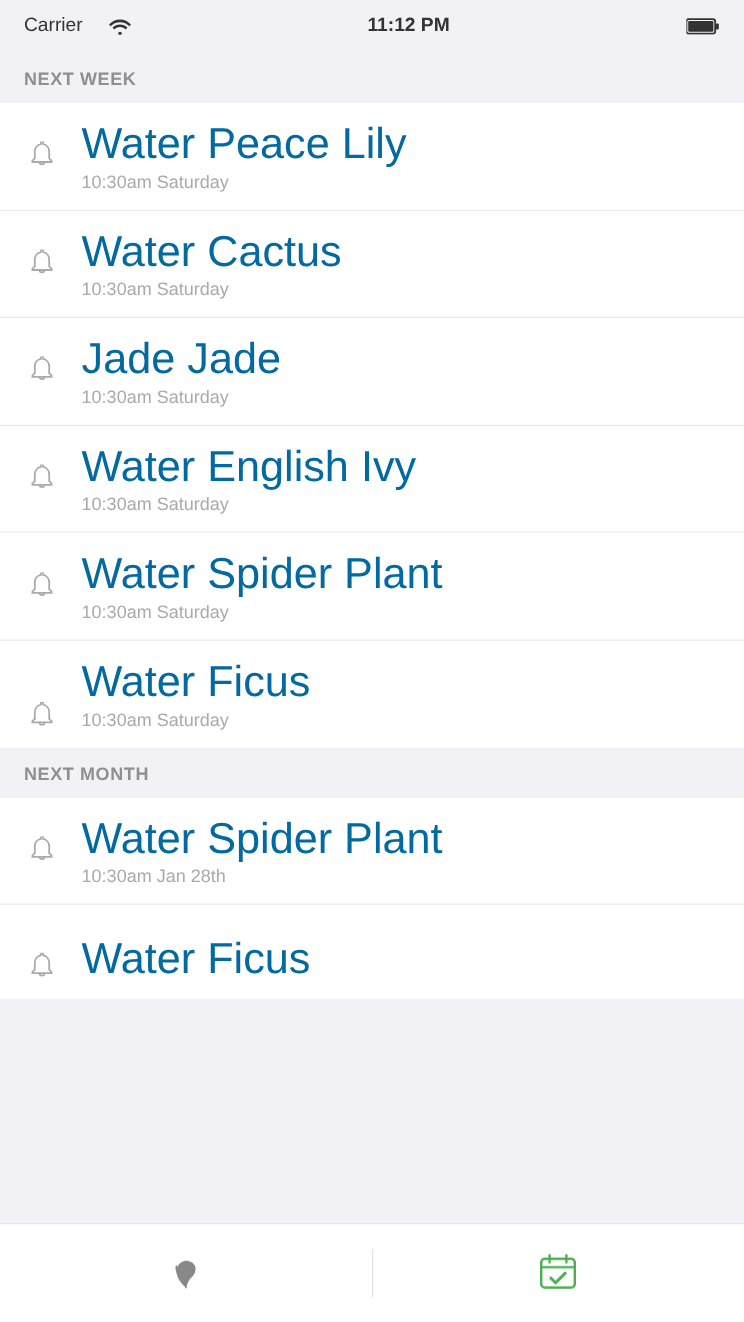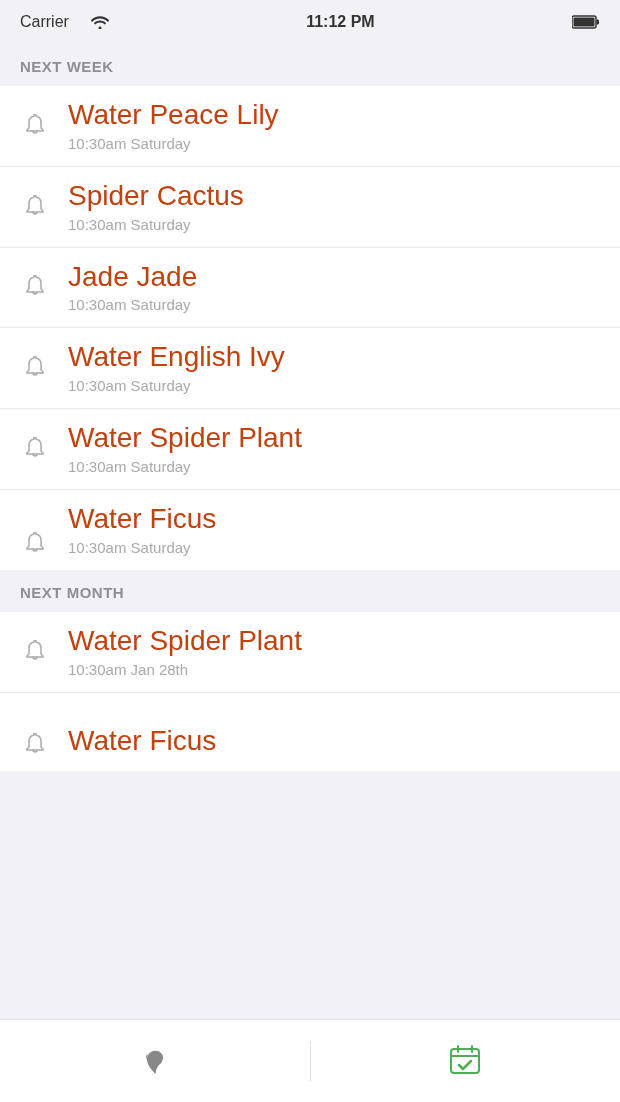--- a/index.html
+++ b/index.html
@@ -83,23 +83,23 @@
       justify-content: center;
     }
 
     .item-content {
       display: flex;
       flex-direction: column;
       gap: 4px;
     }
 
     .item-title {
-      font-size: 28px;
+      font-size: 36px;
       font-weight: 300;
-      color: #c2410c;
+      color: #0369a1;
       line-height: 1.1;
     }
 
     .item-subtitle {
       font-size: 15px;
       color: #aaa;
       font-weight: 400;
     }
 
     
@@ -180,21 +180,21 @@
   </div>
 
   <div class="list-item">
     <div class="bell-icon">
       <svg width="22" height="24" viewBox="0 0 22 24" fill="none">
         <path d="M11 1C11 1 11 1 11 1C11 0.4 10.6 0 10 0C9.4 0 9 0.4 9 1V2.1C6.1 2.7 4 5.3 4 8.5V14L2 16V17H18V16L16 14V8.5C16 5.3 13.9 2.7 11 2.1V1Z" fill="none" stroke="#aaa" stroke-width="1.5" stroke-linecap="round"></path>
         <path d="M8 17C8 18.1 8.9 19 10 19C11.1 19 12 18.1 12 17" stroke="#aaa" stroke-width="1.5" fill="none" stroke-linecap="round"></path>
       </svg>
     </div>
     <div class="item-content">
-      <span class="item-title">Spider Cactus</span>
+      <span class="item-title">Water Cactus</span>
       <span class="item-subtitle">10:30am Saturday</span>
     </div>
   </div>
 
   <div class="list-item">
     <div class="bell-icon">
       <svg width="22" height="24" viewBox="0 0 22 24" fill="none">
         <path d="M11 1C11 1 11 1 11 1C11 0.4 10.6 0 10 0C9.4 0 9 0.4 9 1V2.1C6.1 2.7 4 5.3 4 8.5V14L2 16V17H18V16L16 14V8.5C16 5.3 13.9 2.7 11 2.1V1Z" fill="none" stroke="#aaa" stroke-width="1.5" stroke-linecap="round"></path>
         <path d="M8 17C8 18.1 8.9 19 10 19C11.1 19 12 18.1 12 17" stroke="#aaa" stroke-width="1.5" fill="none" stroke-linecap="round"></path>
       </svg>

